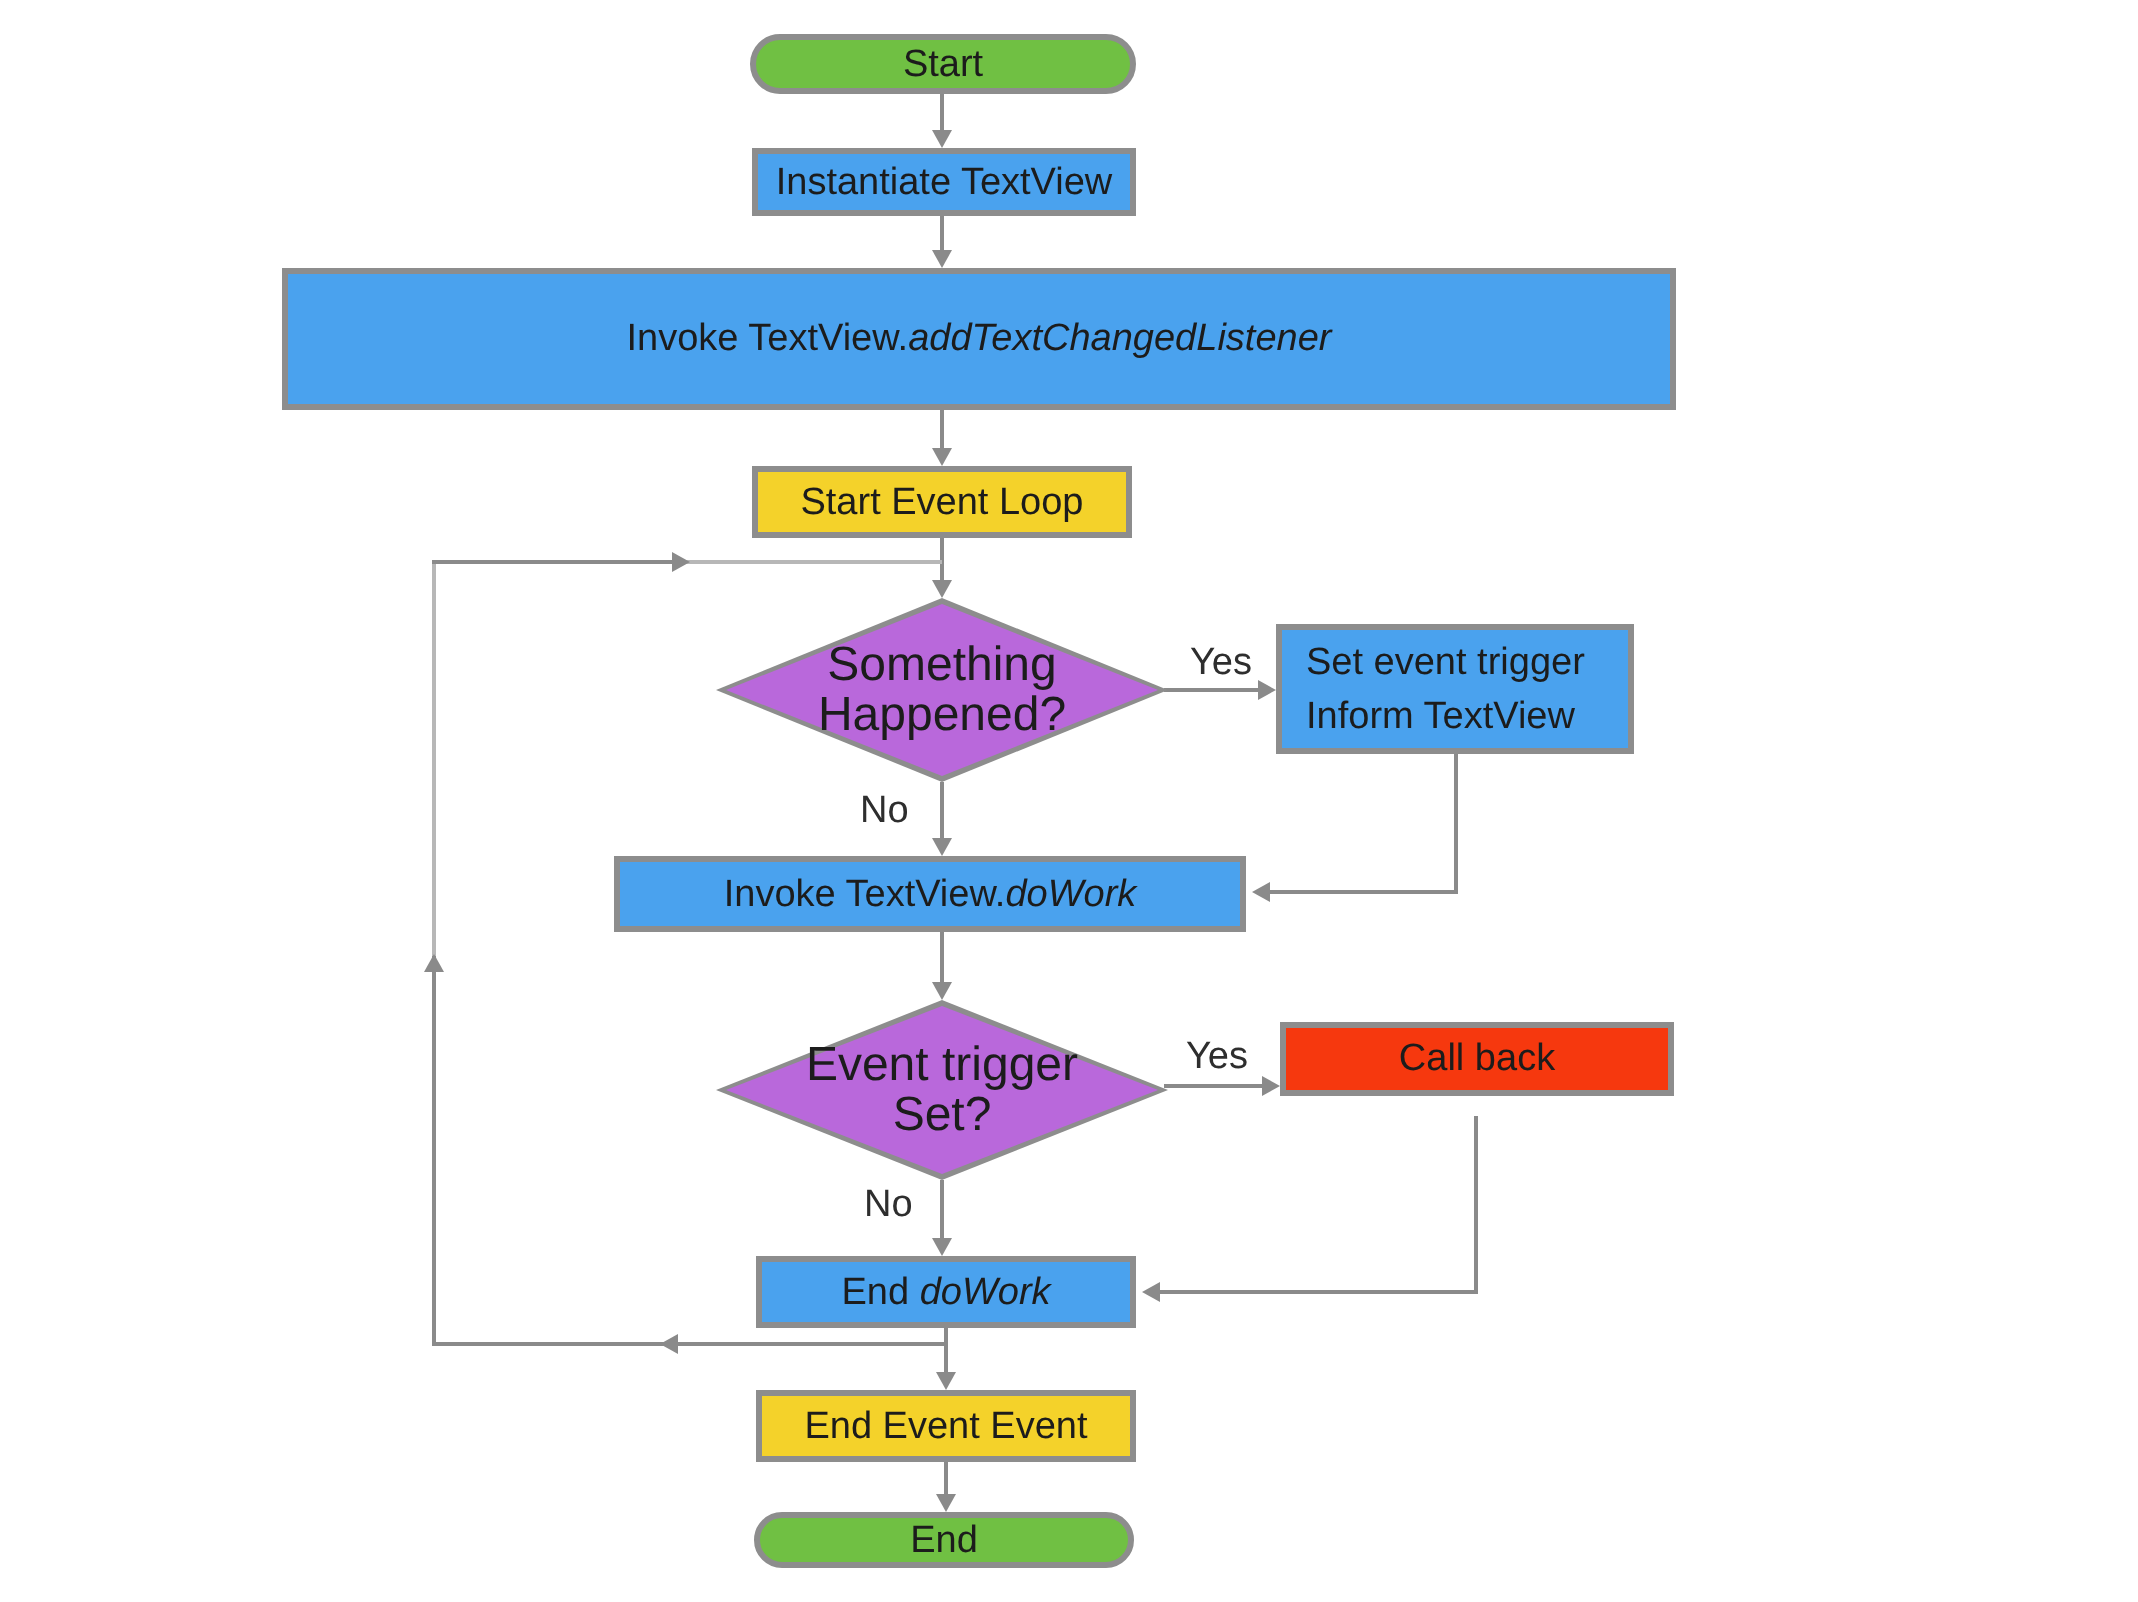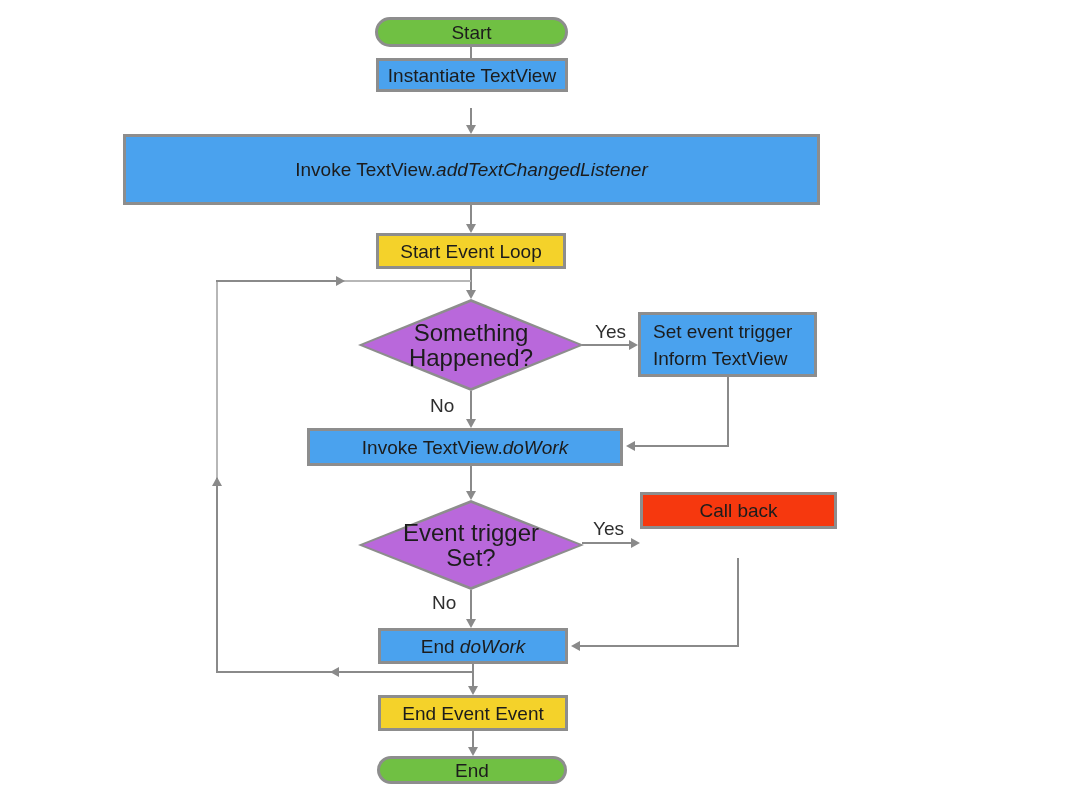--- a/index.html
+++ b/index.html
@@ -25,21 +25,21 @@
     text-align: center;
     white-space: nowrap;
   }
   .pill   { background: var(--terminator-green); border-radius: 16px; }
   .blue   { background: var(--process-blue); }
   .yellow { background: var(--loop-yellow); }
   .red    { background: var(--callback-red); }
   .left-align { align-items: flex-start; padding-left: 12px; text-align: left; line-height: 27px; }
   .row { flex-direction: row; }
   .it { font-style: italic; }
-  .wide { line-height: 26px; }
+  .wide { line-height: 26px; margin-left: 18px; }
 
   .diamond { position: absolute; }
   .d-outer {
     position: absolute; inset: 0;
     clip-path: polygon(50% 0%, 100% 50%, 50% 100%, 0% 50%);
     background: var(--node-border-gray);
   }
   .d-inner {
     position: absolute; inset: 3px 5px;
     clip-path: polygon(50% 0%, 100% 50%, 50% 100%, 0% 50%);
@@ -108,21 +108,21 @@
   <div class="arr arr-down" style="left:468px;top:686px"></div>
   <div class="arr arr-down" style="left:468px;top:747px"></div>
   <div class="arr arr-left" style="left:330px;top:667px"></div>
   <div class="arr arr-up" style="left:212px;top:477px"></div>
   <div class="arr arr-right" style="left:336px;top:276px"></div>
 
   <div class="node pill" style="left:375px;top:17px;width:193px;height:30px">
     <span>Start</span>
   </div>
 
-  <div class="node blue" style="left:376px;top:58px;width:192px;height:34px">
+  <div class="node blue" style="left:376px;top:74px;width:192px;height:34px">
     <span>Instantiate TextView</span>
   </div>
 
   <div class="node blue wide" style="left:123px;top:134px;width:697px;height:71px">
     <div>
       <span>Invoke TextView.</span><span class="it">addTextChangedListener</span>
     </div>
   </div>
 
   <div class="node yellow" style="left:376px;top:233px;width:190px;height:36px">
@@ -150,21 +150,21 @@
 
   <div class="diamond" style="left:358px;top:500px;width:226px;height:90px">
     <div class="d-outer"></div>
     <div class="d-inner"></div>
     <div class="d-text">
       <div>Event trigger</div>
       <div>Set?</div>
     </div>
   </div>
 
-  <div class="node red" style="left:640px;top:492px;width:197px;height:37px">
+  <div class="node red" style="left:640px;top:511px;width:197px;height:37px">
     <span>Call back</span>
   </div>
 
   <div class="node blue row" style="left:378px;top:628px;width:190px;height:36px">
     <span style="white-space:pre">End </span>
       <span class="it">doWork</span>
   </div>
 
   <div class="node yellow" style="left:378px;top:695px;width:190px;height:36px">
     <span>End Event Event</span>

